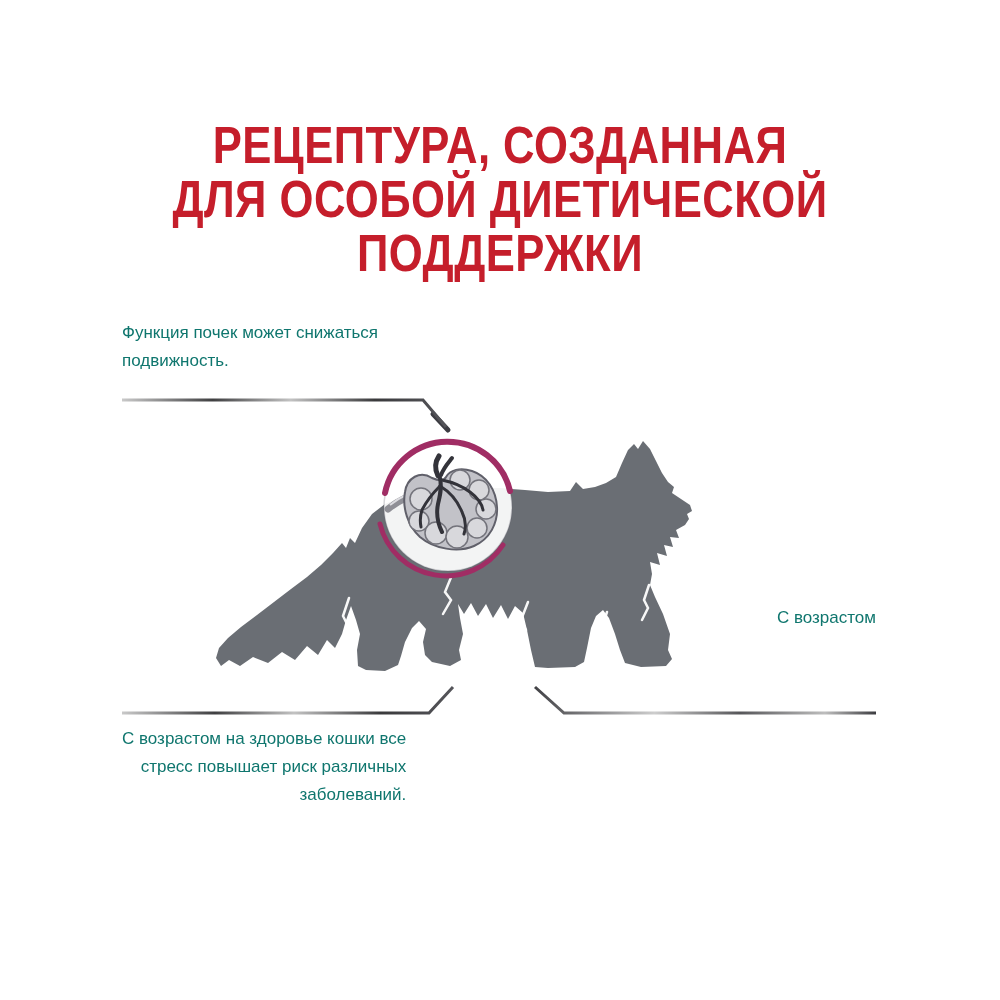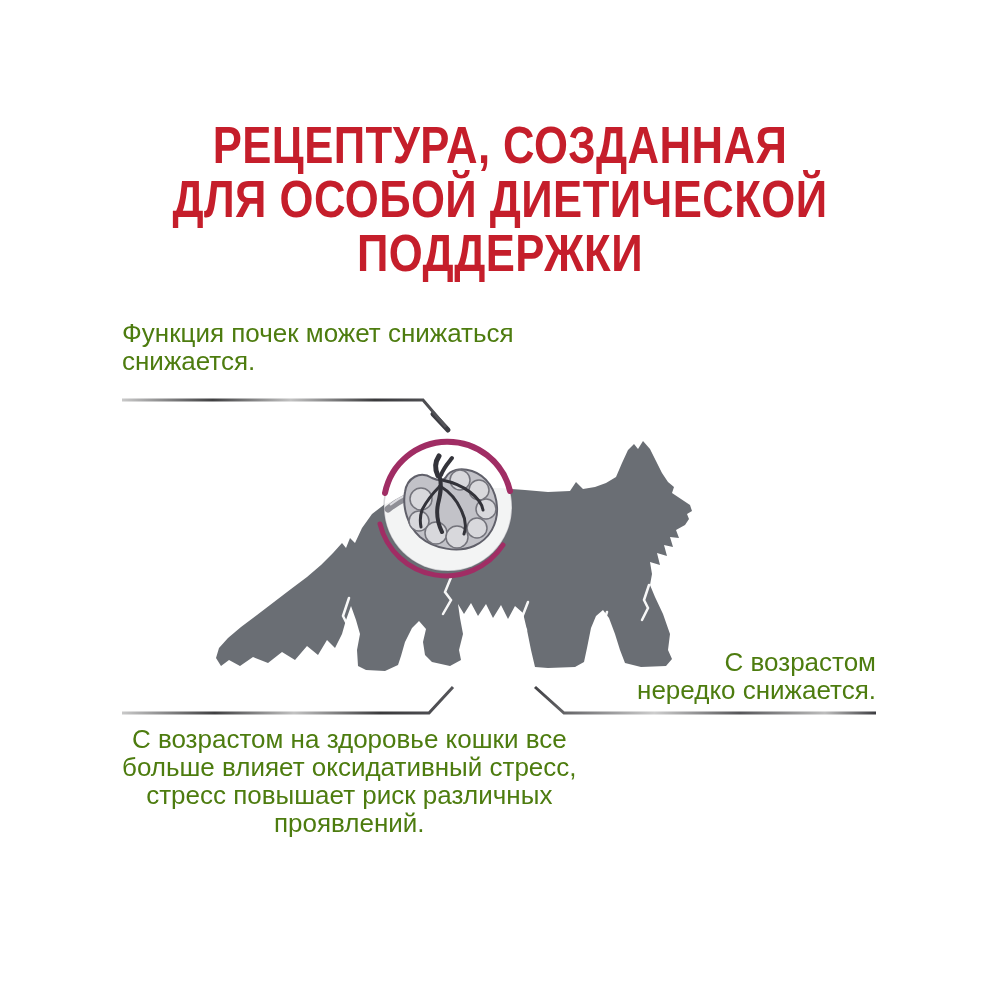--- a/index.html
+++ b/index.html
@@ -14,26 +14,26 @@
     position:absolute;top:118px;left:0;width:1000px;text-align:center;
     color:#c51e2b;
   }
   .title-line{
     font-weight:bold;font-size:52px;line-height:54px;letter-spacing:.5px;
     transform:scaleX(.84);transform-origin:50% 50%;white-space:nowrap;
   }
 
   
   .callout{
-    position:absolute;color:#4d7c0f;font-size:26px;line-height:28px;
+    position:absolute;color:#0f766e;font-size:17px;line-height:28px;
   }
   .callout div{white-space:nowrap;}
   .co-kidney{left:122px;top:319px;text-align:left;}
-  .co-mobility{right:124px;top:648px;text-align:right;}
-  .co-oxidative{left:122px;top:725px;text-align:center;}
+  .co-mobility{right:124px;top:604px;text-align:right;}
+  .co-oxidative{left:122px;top:725px;text-align:right;}
 
   svg{position:absolute;left:0;top:0;}
 </style>
 </head>
 <body>
 
 <div class="stage">
 
   <div class="title">
     <div class="title-line">РЕЦЕПТУРА, СОЗДАННАЯ</div>
@@ -137,28 +137,26 @@
     <path d="M385,493 A64,64 0 0 1 510,491" fill="none" stroke-width="6" stroke-linecap="round" stroke="#a02d64"></path>
     <path d="M380,524 A68,68 0 0 0 503,545" fill="none" stroke-width="5" stroke-linecap="round" stroke="#a02d64"></path>
 
     <polyline points="122,400 423,400 446,427" fill="none" stroke="url(#metalL)" stroke-width="3"></polyline>
     <polyline points="122,713 429,713 453,687" fill="none" stroke="url(#metalL)" stroke-width="3"></polyline>
     <polyline points="535,687 564,713 876,713" fill="none" stroke="url(#metalR)" stroke-width="3"></polyline>
   </svg>
 
   <div class="callout co-kidney">
     <div>Функция почек может снижаться</div>
-    <div>снижается.</div>
+    <div>подвижность.</div>
   </div>
 
   <div class="callout co-mobility">
     <div>С возрастом</div>
-    <div>нередко снижается.</div>
   </div>
 
   <div class="callout co-oxidative">
     <div>С возрастом на здоровье кошки все</div>
-    <div>больше влияет оксидативный стресс,</div>
     <div>стресс повышает риск различных</div>
-    <div>проявлений.</div>
+    <div>заболеваний.</div>
   </div>
 
 </div>
 
 </body></html>

